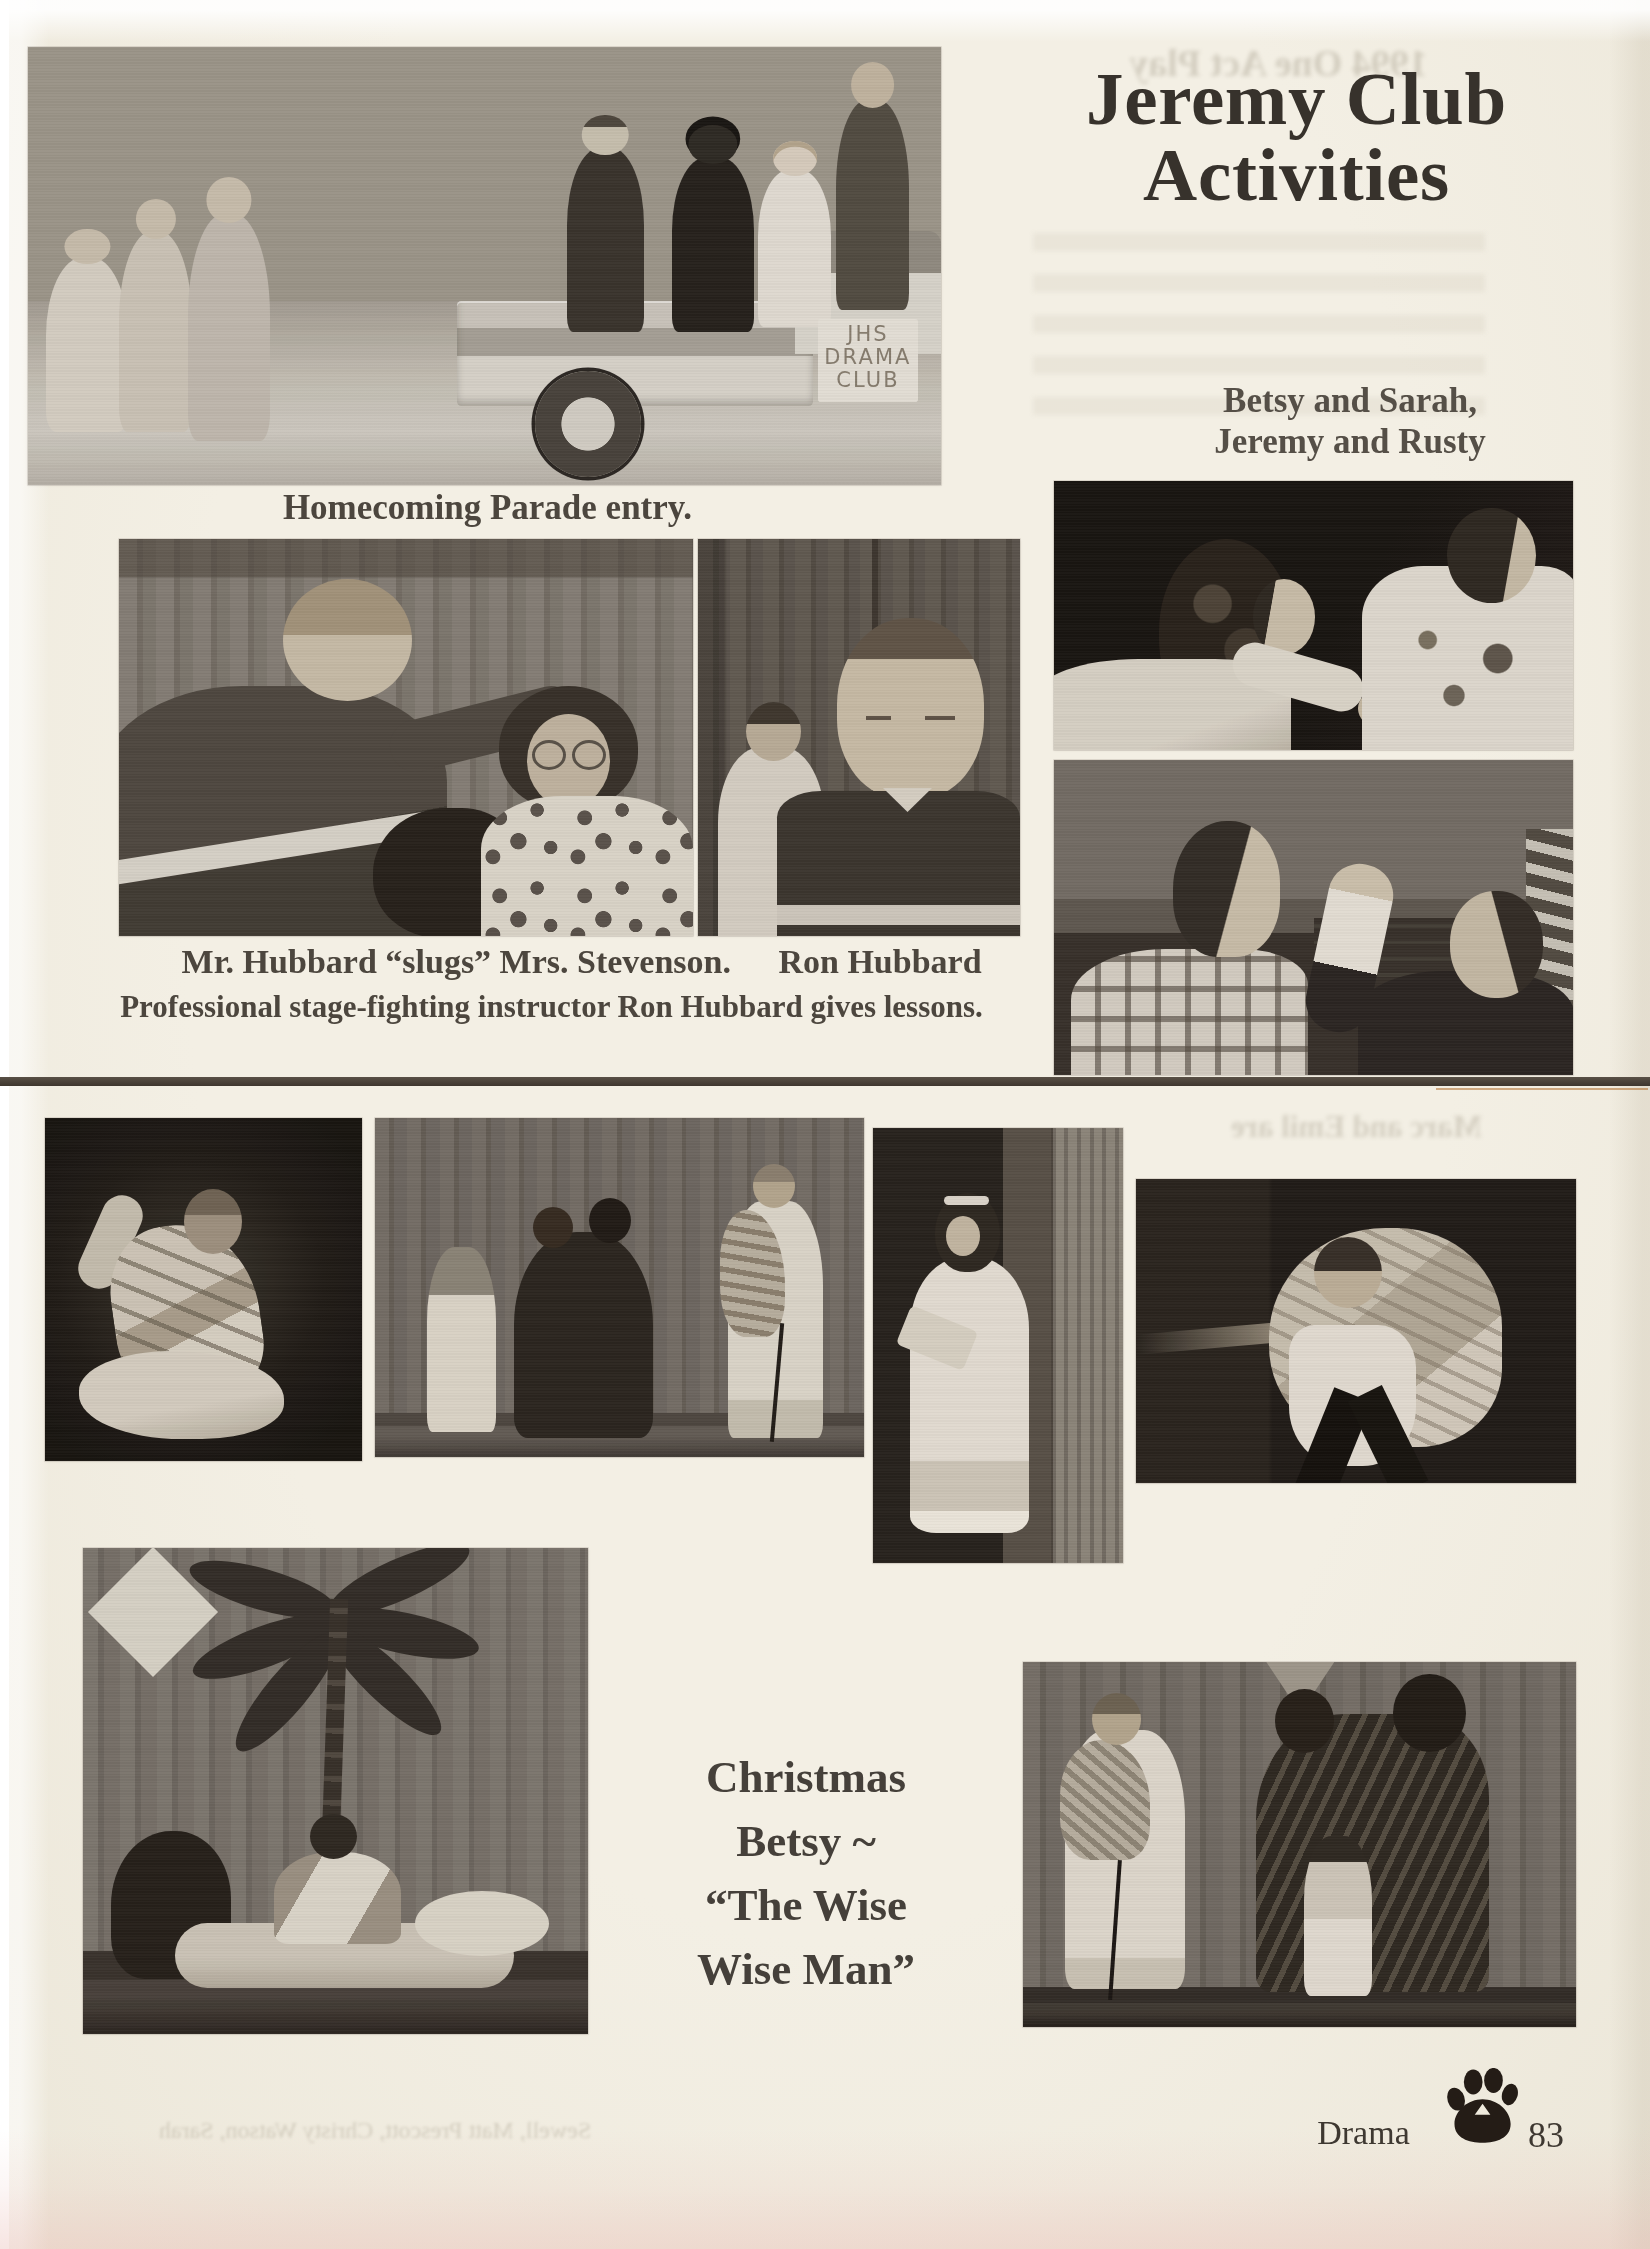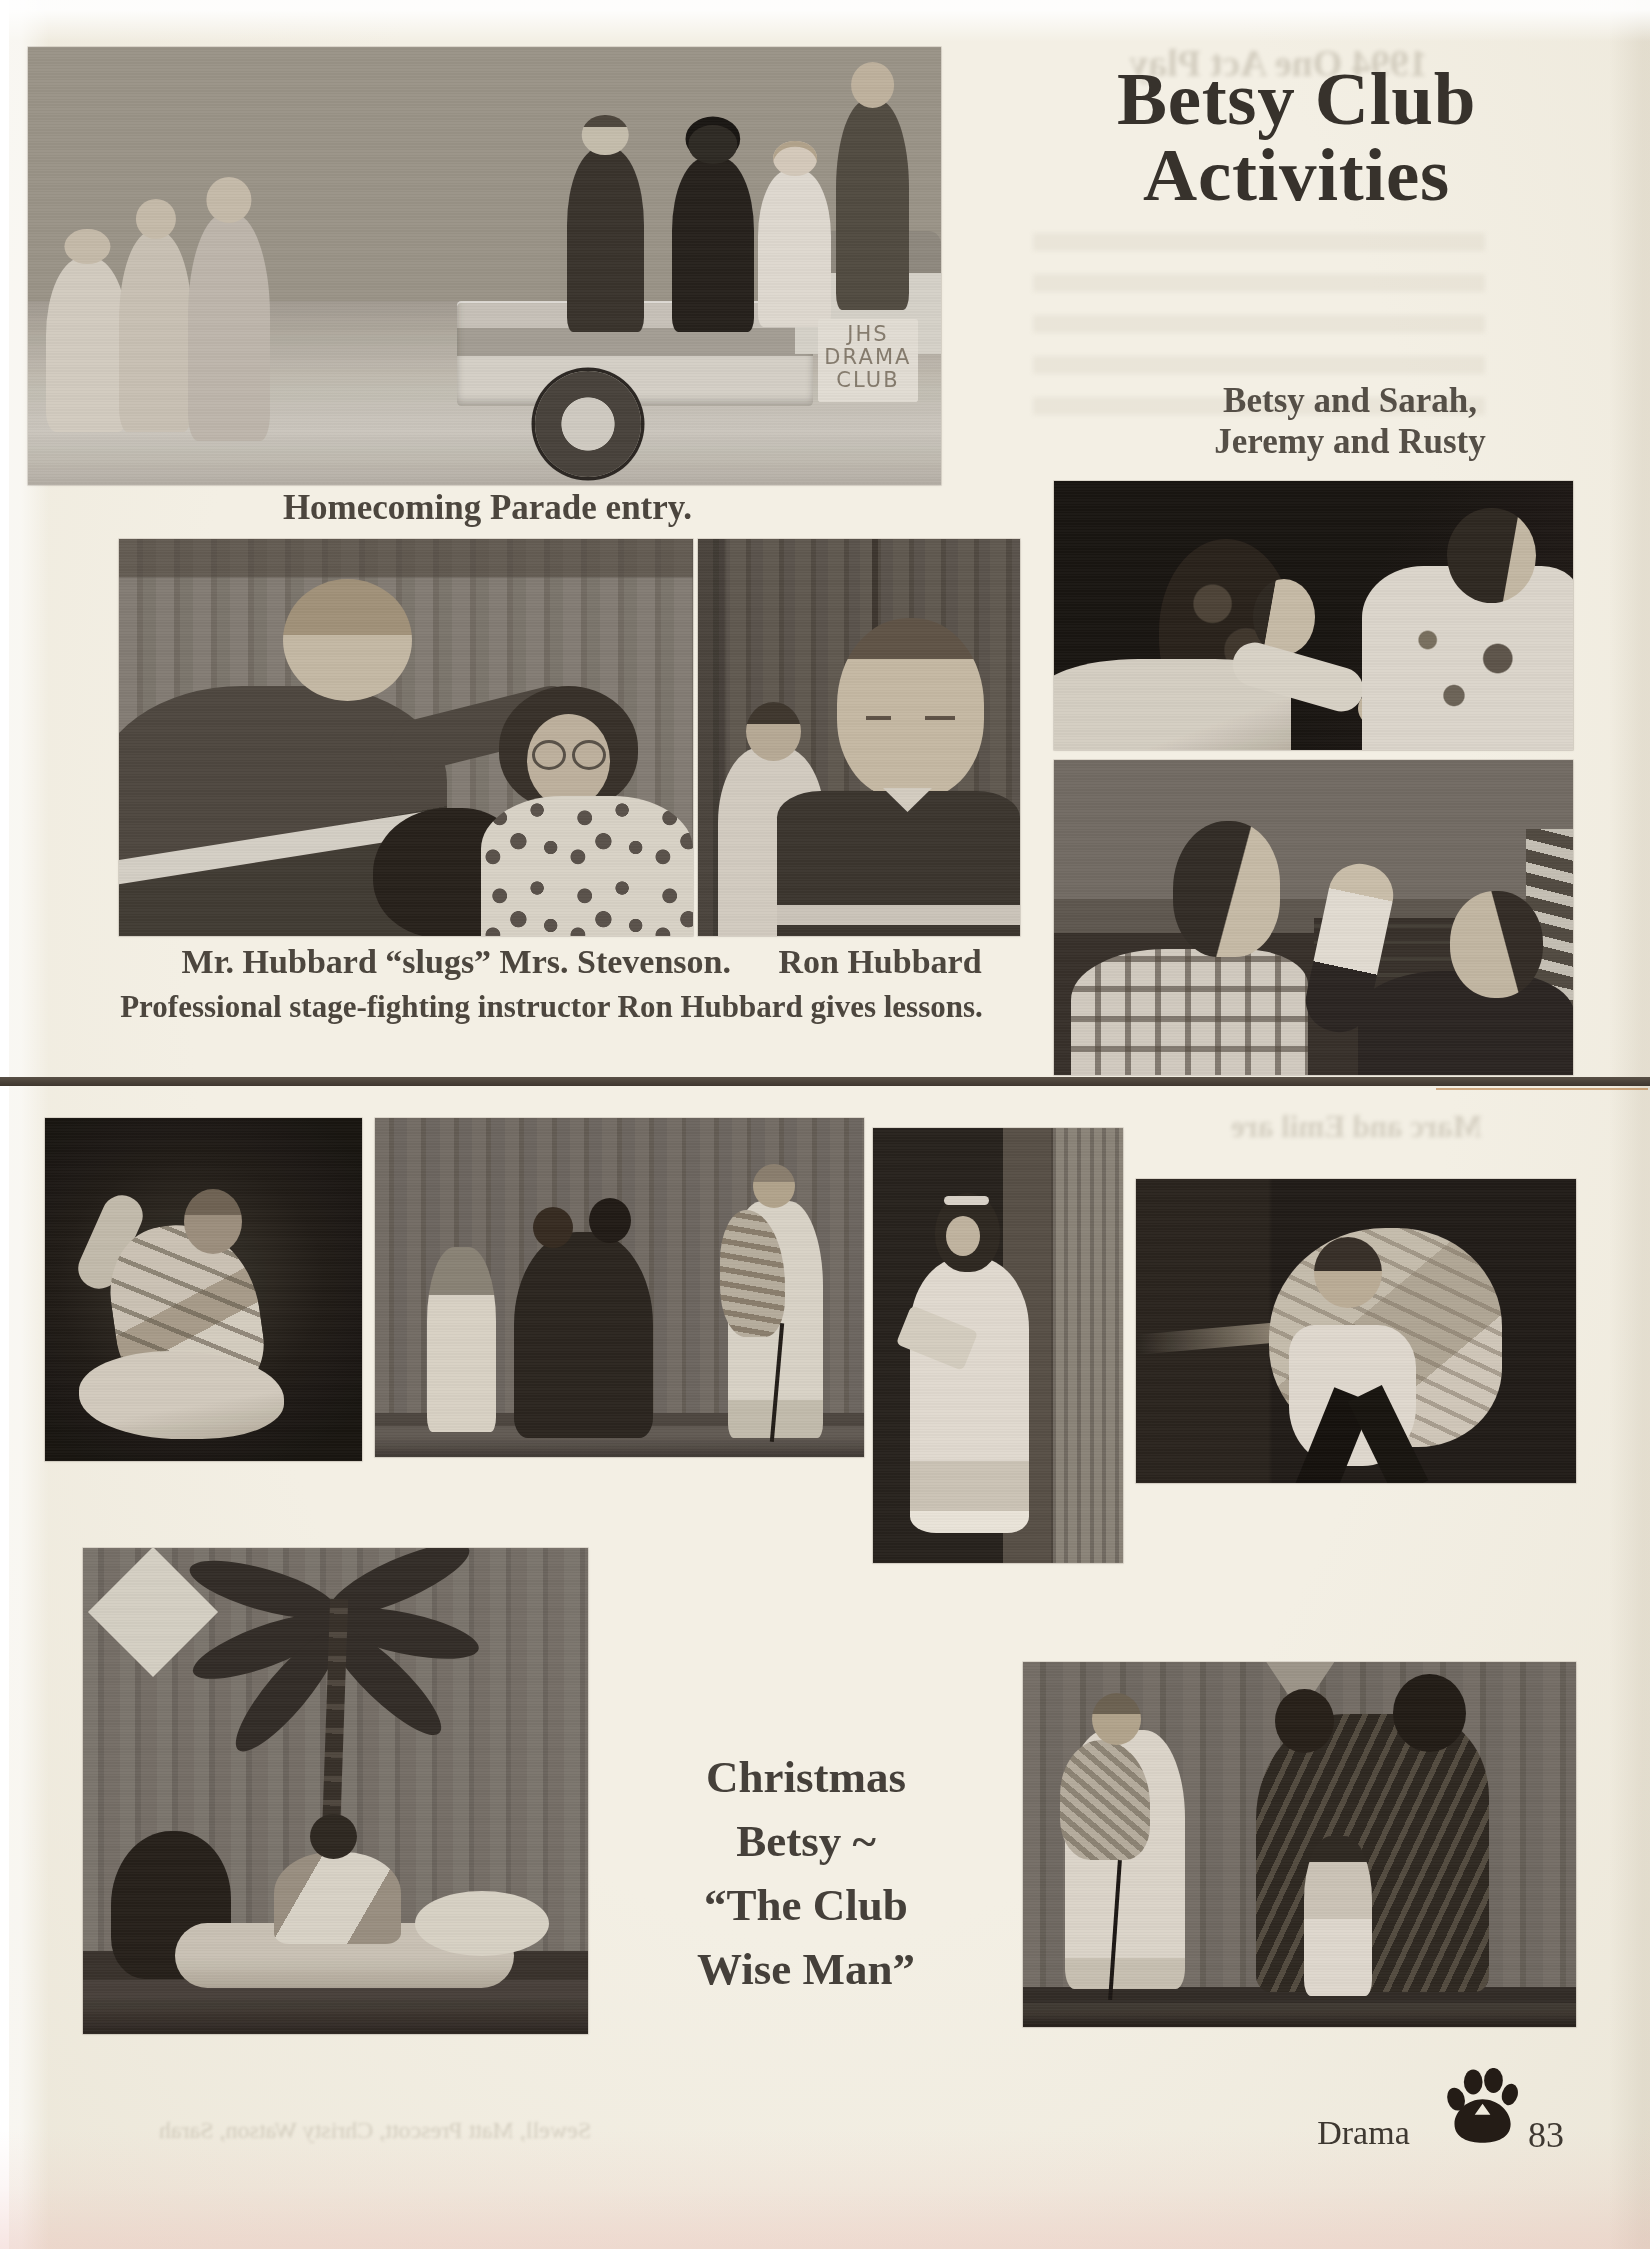--- a/index.html
+++ b/index.html
@@ -290,21 +290,21 @@
     <div class="wheel"></div>
     <div class="truck-sign">
       <div>JHS</div>
       <div>DRAMA</div>
       <div>CLUB</div>
     </div>
   </div>
   <div class="abs cap" id="cap-homecoming">Homecoming Parade entry.</div>
 
   <div class="abs" id="title">
-    <div>Betsy Club</div>
+    <div>Jeremy Club</div>
     <div>Activities</div>
   </div>
 
   <div class="abs cap" id="cap-betsy">
     <div>Betsy and Sarah,</div>
     <div>Jeremy and Rusty</div>
   </div>
   <div class="photo" id="p-betsy" title="Betsy and Sarah rehearsing a stage punch">
     <div class="aud"></div>
     <div class="g-hair"></div>
@@ -399,21 +399,21 @@
     <div class="floor"></div>
     <div class="fig1"></div>
     <div class="bed"></div>
     <div class="pillow"></div>
     <div class="fig2"></div>
   </div>
 
   <div class="abs" id="christmas">
     <div>Christmas</div>
     <div>Betsy ~</div>
-    <div>“The Club</div>
+    <div>“The Wise</div>
     <div>Wise Man”</div>
   </div>
 
   <div class="photo" id="p-wise" title="The wise men in costume on stage">
     <div class="notch"></div>
     <div class="floor"></div>
     <div class="old"></div>
     <div class="old-shawl"></div>
     <div class="old-head"></div>
     <div class="cane"></div>

